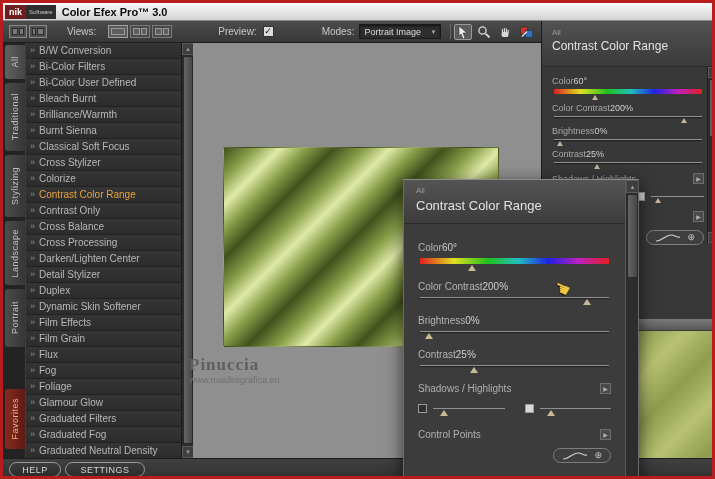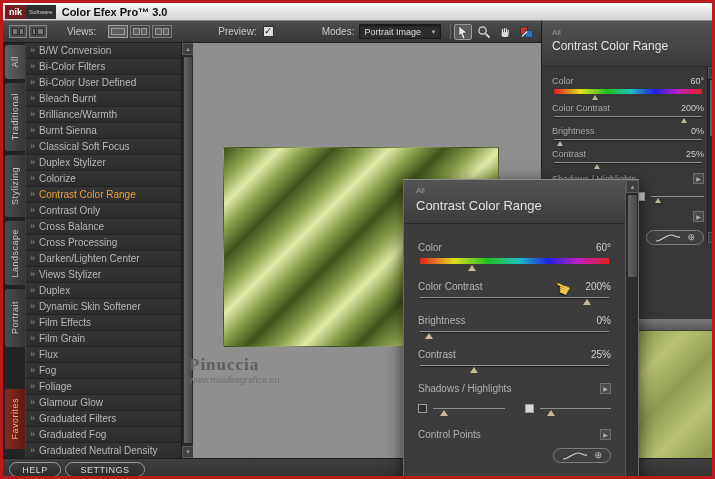--- a/index.html
+++ b/index.html
@@ -74,21 +74,21 @@
   .wm-url { font-size:9px; color:#6f6f6f; }
 
   
   .right-panel { position:absolute; left:538px; top:18px; width:177px; height:437px; background:#383838; border-left:1px solid #1d1d1d; overflow:hidden; }
   .rp-header { height:46px; background:linear-gradient(#525252,#3a3a3a); border-bottom:1px solid #2a2a2a; padding:7px 10px 0; }
   .hdr-cat { font-size:8px; color:#9a9a9a; }
   .hdr-title { font-size:12px; color:#e2e2e2; margin-top:2px; }
   .rp-content { padding:9px 14px 0 10px; position:relative; }
 
   .srow { margin-bottom:9px; position:relative; }
-  .slabels { display:flex; justify-content:space-between; font-size:9px; color:#a8a8a8; margin-bottom:3px; }
+  .slabels { display:flex; font-size:9px; color:#a8a8a8; margin-bottom:3px; }
   .sval { color:#cfcfcf; }
   .strack { position:relative; margin:0 2px; }
   .strack.rainbow { height:5px;
     background:linear-gradient(to right,#e02020,#e0e020 18%,#20c020 36%,#20c0c0 52%,#2020e0 68%,#c020c0 84%,#e02020); }
   .strack.line { height:1px; background:#909090; box-shadow:0 1px 1px rgba(0,0,0,.5); }
   .smarker { position:absolute; top:calc(100% + 1px); width:0; height:0;
     border-left:3px solid transparent; border-right:3px solid transparent; border-bottom:5px solid #c2b498; transform:translateX(-3px); }
 
   .sec-row { display:flex; justify-content:space-between; align-items:center; margin:10px 0 6px; }
   .sec-label { font-size:9px; color:#b0b0b0; }
@@ -266,21 +266,21 @@
     <div class="flt-row">
         <span class="flt-bullet">»</span>
         <span class="flt-label">Burnt Sienna</span>
       </div>
     <div class="flt-row">
         <span class="flt-bullet">»</span>
         <span class="flt-label">Classical Soft Focus</span>
       </div>
     <div class="flt-row">
         <span class="flt-bullet">»</span>
-        <span class="flt-label">Duplex Stylizer</span>
+        <span class="flt-label">Cross Stylizer</span>
       </div>
     <div class="flt-row">
         <span class="flt-bullet">»</span>
         <span class="flt-label">Colorize</span>
       </div>
     <div class="flt-row selected">
         <span class="flt-bullet">»</span>
         <span class="flt-label">Contrast Color Range</span>
       </div>
     <div class="flt-row">
@@ -294,21 +294,21 @@
     <div class="flt-row">
         <span class="flt-bullet">»</span>
         <span class="flt-label">Cross Processing</span>
       </div>
     <div class="flt-row">
         <span class="flt-bullet">»</span>
         <span class="flt-label">Darken/Lighten Center</span>
       </div>
     <div class="flt-row">
         <span class="flt-bullet">»</span>
-        <span class="flt-label">Views Stylizer</span>
+        <span class="flt-label">Detail Stylizer</span>
       </div>
     <div class="flt-row">
         <span class="flt-bullet">»</span>
         <span class="flt-label">Duplex</span>
       </div>
     <div class="flt-row">
         <span class="flt-bullet">»</span>
         <span class="flt-label">Dynamic Skin Softener</span>
       </div>
     <div class="flt-row">

